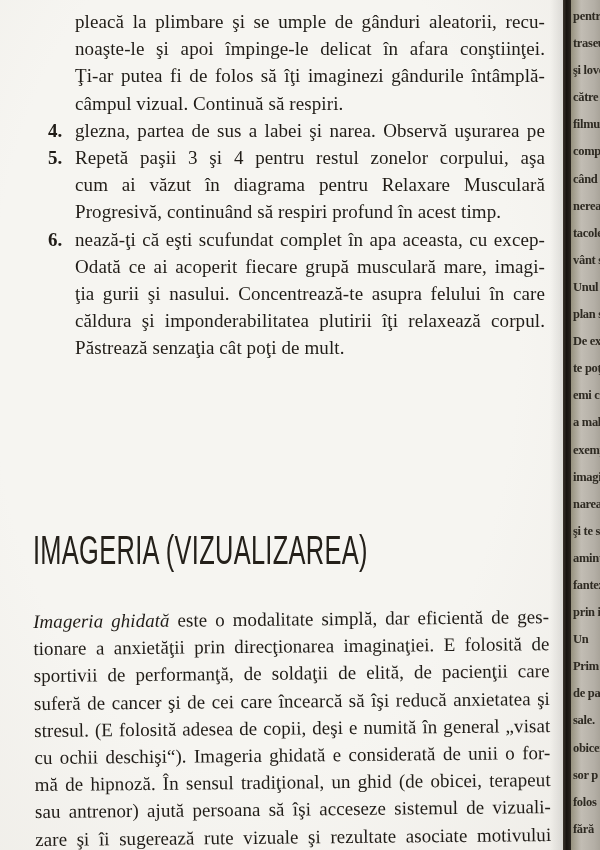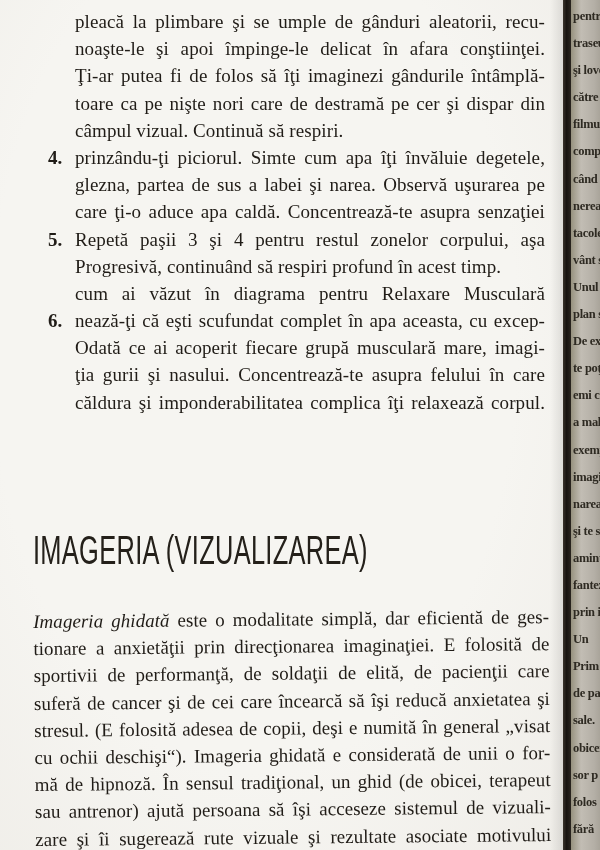--- a/index.html
+++ b/index.html
@@ -73,42 +73,40 @@
 
 <div id="scan">
 
   <div id="main-page">
 
     <div id="list-block">
       <div id="continuation">
           <div class="line">pleacă la plimbare şi se umple de gânduri aleatorii, recu-</div>
           <div class="line">noaşte-le şi apoi împinge-le delicat în afara conştiinţei.</div>
           <div class="line">Ţi-ar putea fi de folos să îţi imaginezi gândurile întâmplă-</div>
-          <div class="line">toare ca pe nişte nori care de destramă pe cer şi dispar din</div>
           <div class="line last">câmpul vizual. Continuă să respiri.</div>
         </div>
 
     <div class="list-item">
           <span class="item-number">4.</span>
-          <div class="line">prinzându-ţi piciorul. Simte cum apa îţi învăluie degetele,</div>
           <div class="line">glezna, partea de sus a labei şi narea. Observă uşurarea pe</div>
-          <div class="line">care ţi-o aduce apa caldă. Concentrează-te asupra senzaţiei</div>
         </div>
         <div class="list-item">
           <span class="item-number">5.</span>
           <div class="line">Repetă paşii 3 şi 4 pentru restul zonelor corpului, aşa</div>
+          <div class="line">cum ai văzut în diagrama pentru Relaxare Musculară</div>
           <div class="line last">Progresivă, continuând să respiri profund în acest timp.</div>
-          <div class="line">cum ai văzut în diagrama pentru Relaxare Musculară</div>
         </div>
         <div class="list-item">
           <span class="item-number">6.</span>
           <div class="line">nează-ţi că eşti scufundat complet în apa aceasta, cu excep-</div>
           <div class="line">Odată ce ai acoperit fiecare grupă musculară mare, imagi-</div>
           <div class="line">ţia gurii şi nasului. Concentrează-te asupra felului în care</div>
-          <div class="line">căldura şi imponderabilitatea complica îţi relaxează corpul.</div>
+          <div class="line">căldura şi imponderabilitatea plutirii îţi relaxează corpul.</div>
+          <div class="line last">Păstrează senzaţia cât poţi de mult.</div>
         </div>
       </div>
 
     <div id="section-heading">IMAGERIA (VIZUALIZAREA)</div>
 
     <div id="body-paragraph">
         <div class="line"><span class="lead-italic">Imageria ghidată</span> este o modalitate simplă, dar eficientă de ges-</div>
         <div class="line">tionare a anxietăţii prin direcţionarea imaginaţiei. E folosită de</div>
         <div class="line">sportivii de performanţă, de soldaţii de elită, de pacienţii care</div>
         <div class="line">suferă de cancer şi de cei care încearcă să îşi reducă anxietatea şi</div>

